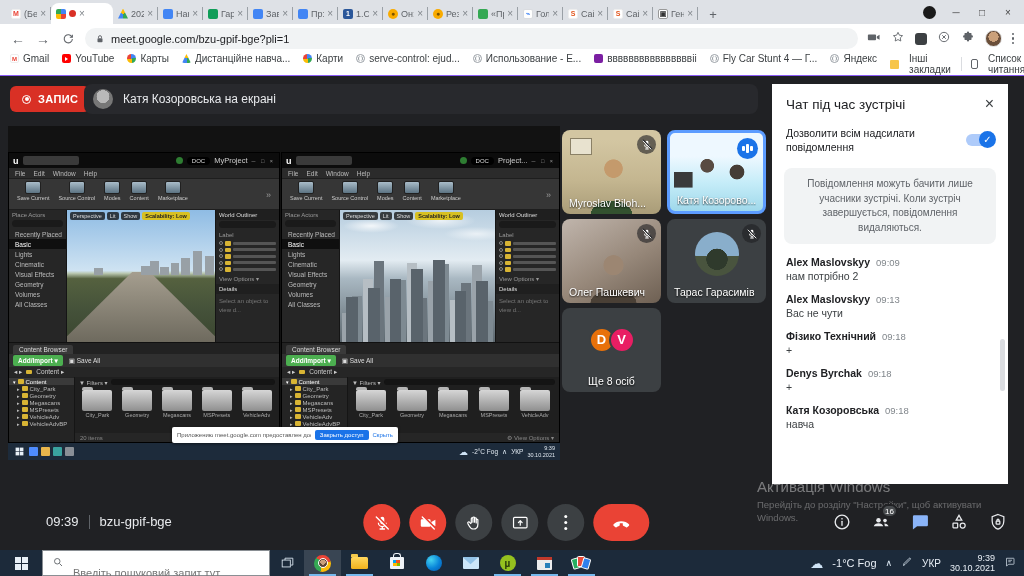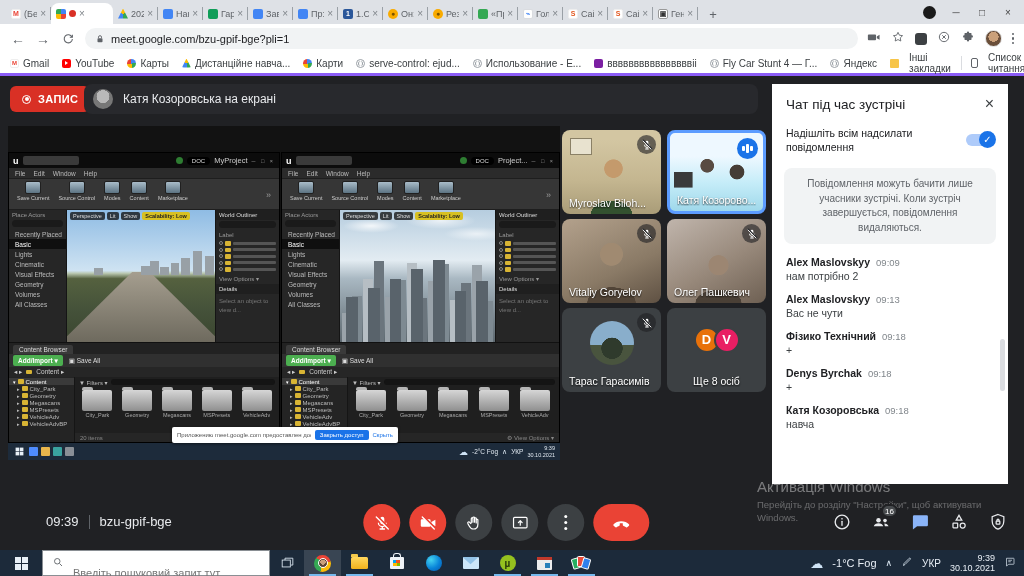--- a/index.html
+++ b/index.html
@@ -38,21 +38,21 @@
   .urlpill{flex:1;height:21px;background:#f1f3f4;border-radius:12px;display:flex;align-items:center;gap:6px;padding:0 10px;min-width:0;}
   .urlpill svg{width:10px;height:10px;flex:none;}
   .urltext{font-size:11px;color:#202124;white-space:nowrap;overflow:hidden;}
   .abr{display:flex;align-items:center;gap:10px;}
   .abr svg{width:14px;height:14px;}
   .extsq{width:12px;height:12px;border-radius:3px;background:#3c4043;}
   .avat{width:17px;height:17px;border-radius:50%;background:radial-gradient(circle at 50% 38%,#caa07a 0 42%,#6b4f3a 43%);border:1px solid #ddd;}
   .vdots{display:flex;flex-direction:column;gap:2px;align-items:center;}
   .vdots i{width:2.5px;height:2.5px;border-radius:50%;background:#5f6368;}
 
-  .bookmarksbar{position:absolute;left:0;top:53px;right:0;height:23px;background:#fff;display:flex;align-items:center;padding:0 10px;font-size:10px;color:#3c4043;border-bottom:3px solid #8b5cf6;}
+  .bookmarksbar{position:absolute;left:0;top:53px;right:0;height:23px;background:#fff;display:flex;align-items:flex-start;padding:0 10px;font-size:10px;color:#3c4043;border-bottom:1px solid #8b5cf6;}
   #bookmarks{display:flex;align-items:center;}
   .bm{display:flex;align-items:center;gap:4px;margin-right:13px;white-space:nowrap;}
   .bmi{width:9px;height:9px;border-radius:2px;flex:none;display:flex;align-items:center;justify-content:center;font-size:6px;font-weight:bold;color:#fff;}
   .bmi-gmail{background:#fff;color:#ea4335;border:1px solid #eee;}
   .bmi-youtube{background:#ff0000;border-radius:2px;}
   .bmi-youtube::after{content:"";width:0;height:0;border-left:3px solid #fff;border-top:2px solid transparent;border-bottom:2px solid transparent;}
   .bmi-maps{background:conic-gradient(#4285f4 0 25%,#34a853 0 50%,#fbbc05 0 75%,#ea4335 0);border-radius:50%;}
   .bmi-drive{clip-path:polygon(50% 0,100% 100%,0 100%);background:conic-gradient(from 180deg,#4285f4 0 33%,#fbbc05 0 66%,#34a853 0);}
   .bmi-globe{background:#fff;border:1px solid #9aa0a6;border-radius:50%;position:relative;}
   .bmi-globe::after{content:"";position:absolute;inset:1px;border-radius:50%;border:1px solid #9aa0a6;border-top:none;border-bottom:none;}
@@ -888,32 +888,20 @@
         <span class="tname">Myroslav Biloh...</span>
       </div>
       <div class="tile speaking bg-katya">
         <span class="spkbdg">
           <i style="height: 5px;"></i>
           <i style="height: 9px;"></i>
           <i style="height: 5px;"></i>
         </span>
         <span class="tname">Катя Козорово...</span>
       </div>
-      <div class="tile bg-vitaliy">
-        <span class="mutebdg">
-          <svg viewBox="0 0 24 24">
-            <rect x="9.3" y="3.5" width="5.4" height="10" rx="2.7" fill="#fff"></rect>
-            <path d="M6.8 11.5a5.2 5.2 0 0 0 10.4 0" fill="none" stroke="#fff" stroke-width="1.7"></path>
-            <path d="M12 16.7V20M9 20h6" stroke="#fff" stroke-width="1.7" stroke-linecap="round"></path>
-            <path d="M4.6 2.8L20.8 19" stroke="#2c2e31" stroke-width="3.4" stroke-linecap="round"></path>
-            <path d="M4 4l16 16" stroke="#fff" stroke-width="1.8" stroke-linecap="round"></path>
-          </svg>
-        </span>
-        <span class="tname">Vitaliy Goryelov</span>
-      </div>
       <div class="tile bg-oleg">
         <span class="mutebdg">
           <svg viewBox="0 0 24 24">
             <rect x="9.3" y="3.5" width="5.4" height="10" rx="2.7" fill="#fff"></rect>
             <path d="M6.8 11.5a5.2 5.2 0 0 0 10.4 0" fill="none" stroke="#fff" stroke-width="1.7"></path>
             <path d="M12 16.7V20M9 20h6" stroke="#fff" stroke-width="1.7" stroke-linecap="round"></path>
             <path d="M4.6 2.8L20.8 19" stroke="#2c2e31" stroke-width="3.4" stroke-linecap="round"></path>
             <path d="M4 4l16 16" stroke="#fff" stroke-width="1.8" stroke-linecap="round"></path>
           </svg>
         </span>
@@ -940,21 +928,21 @@
         <span class="tname center">Ще 8 осіб</span>
       </div>
     </div>
 
   <div class="chat">
     <div class="ch-head">
       <span>Чат під час зустрічі</span>
       <span class="ch-x">×</span>
     </div>
     <div class="ch-toggle">
-      <span class="lbl">Надішліть всім надсилати повідомлення</span>
+      <span class="lbl">Дозволити всім надсилати повідомлення</span>
       <span class="tgl"></span>
     </div>
     <div class="ch-note">Повідомлення можуть бачити лише учасники зустрічі. Коли зустріч завершується, повідомлення видаляються.</div>
     <div class="ch-msgs" id="chatmsgs">
         <div class="msg">
           <div class="a">Alex Maslovskyy<span class="tm">09:09</span></div>
           <div class="b">нам потрібно 2</div>
         </div>
         <div class="msg">
           <div class="a">Alex Maslovskyy<span class="tm">09:13</span></div>

